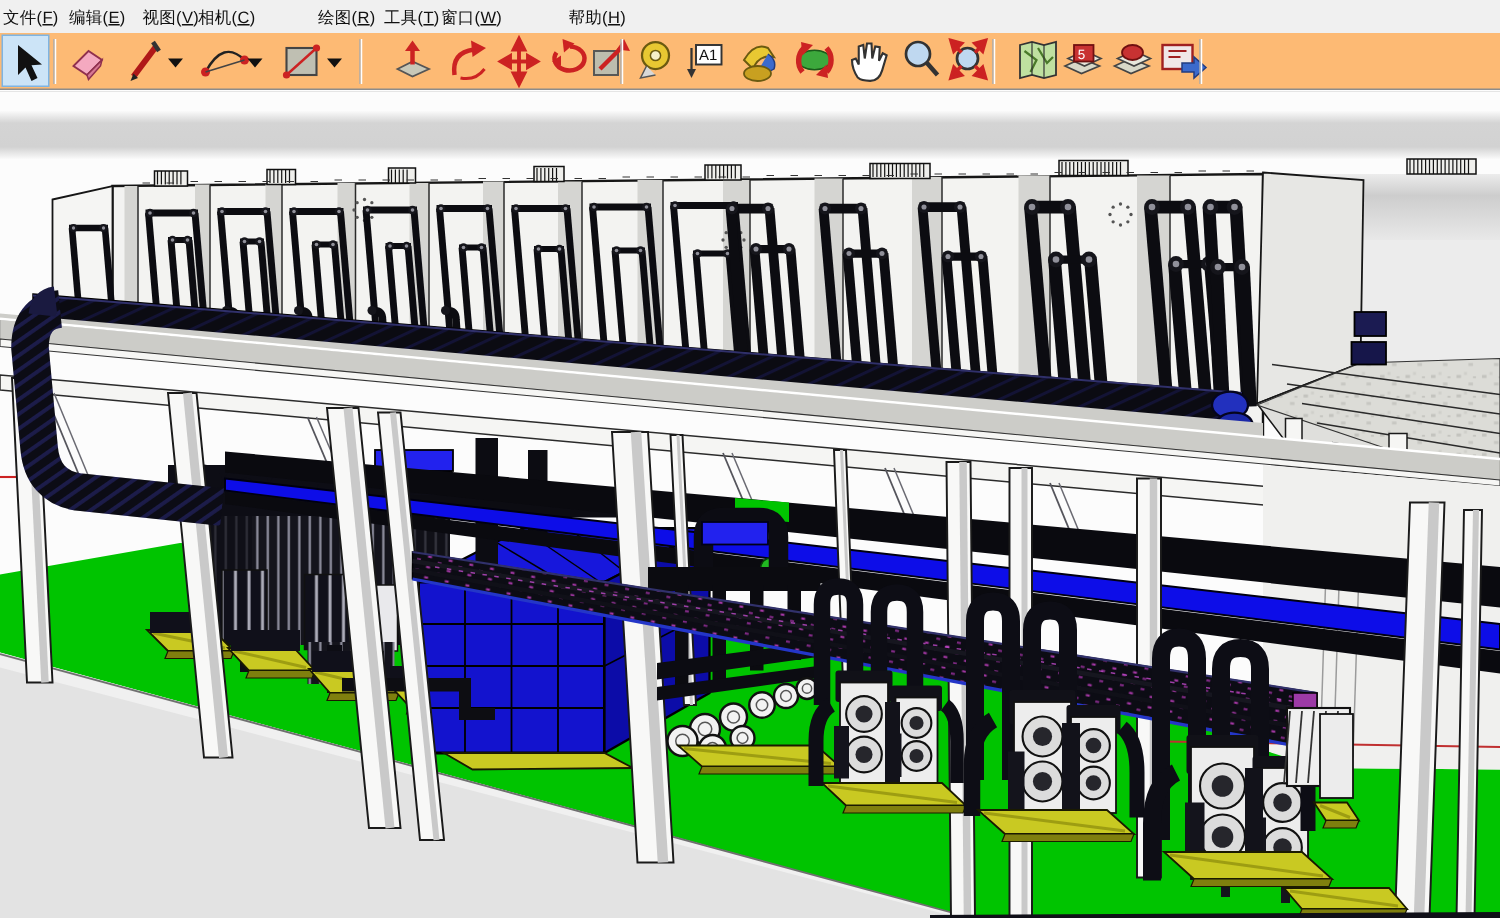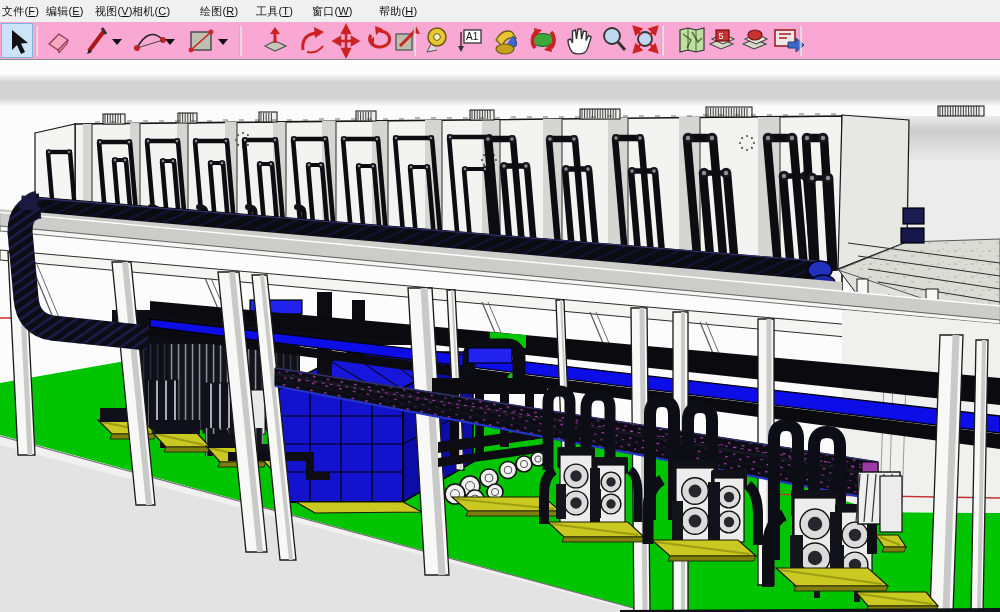--- a/index.html
+++ b/index.html
@@ -1,29 +1,29 @@
 <!DOCTYPE html>
 <html><head><meta charset="utf-8"><style>
 * { margin:0; padding:0; box-sizing:border-box; }
 body { width:1000px; height:612px; overflow:hidden; font-family:"Liberation Sans",sans-serif; background:#F0F0F0; }
 #menubar { position:absolute; left:0; top:0; width:1000px; height:22px; background:#F0F0F0; font-size:11px; color:#111; white-space:nowrap; }
 .mi { position:absolute; top:4px; letter-spacing:0.2px; }
-#tbar { position:absolute; left:0; top:22px; width:1000px; height:38px; background:#f9a8d4; }
+#tbar { position:absolute; left:0; top:22px; width:1000px; height:38px; background:#fdba74; }
 #tsep { position:absolute; left:0; top:59px; width:1000px; height:2px; background:#8C8C8C; border-bottom:1px solid #FDFDFD; }
 #vp { position:absolute; left:0; top:61px; width:1000px; height:551px; }
 </style></head>
 <body>
 <div id="menubar">
     <span class="mi" style="left:2px">文件(<u>F</u>)</span>
     <span class="mi" style="left:46px">编辑(<u>E</u>)</span>
     <span class="mi" style="left:95px">视图(<u>V</u>)</span>
     <span class="mi" style="left:132px">相机(<u>C</u>)</span>
-    <span class="mi" style="left:200px">绘图(<u>R</u>)</span>
+    <span class="mi" style="left:212px">绘图(<u>R</u>)</span>
     <span class="mi" style="left:256px">工具(<u>T</u>)</span>
-    <span class="mi" style="left:312px">窗口(<u>W</u>)</span>
+    <span class="mi" style="left:294px">窗口(<u>W</u>)</span>
     <span class="mi" style="left:379px">帮助(<u>H</u>)</span>
   </div>
 <div id="tbar"><svg width="1000" height="38" viewBox="0 0 1000 38">
       <rect x="1.5" y="1.5" width="31" height="34" fill="#CCE4F7" stroke="#7EB4E2" stroke-width="1"></rect>
       <path d="M12,8 l0,20 5,-5 4,9 4,-2 -4,-8.5 7,-0.5 Z" fill="#111"></path>
       <line x1="36" y1="4" x2="36" y2="34" stroke="#ABABAB" stroke-width="1"></line>
       <line x1="37" y1="4" x2="37" y2="34" stroke="#FFF" stroke-width="1"></line>
       <g transform="translate(41,0)">
         <polygon points="8,22 18,12 27,18 17,28" fill="#F4A9C0" stroke="#90304E" stroke-width="1.2"></polygon>
         <polygon points="17,28 27,18 26,22 18,31" fill="#D67793" stroke="#90304E" stroke-width="1"></polygon>

